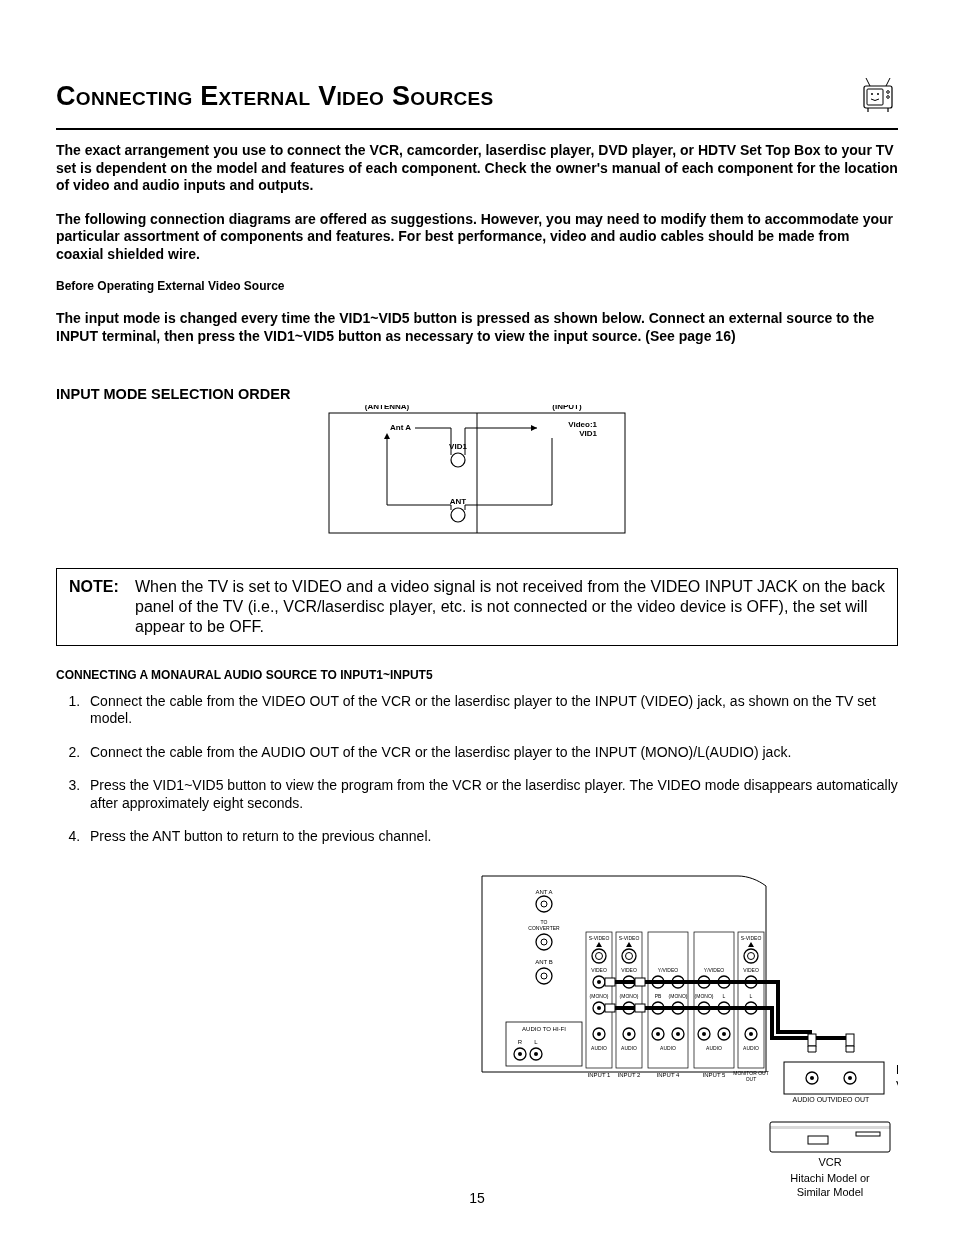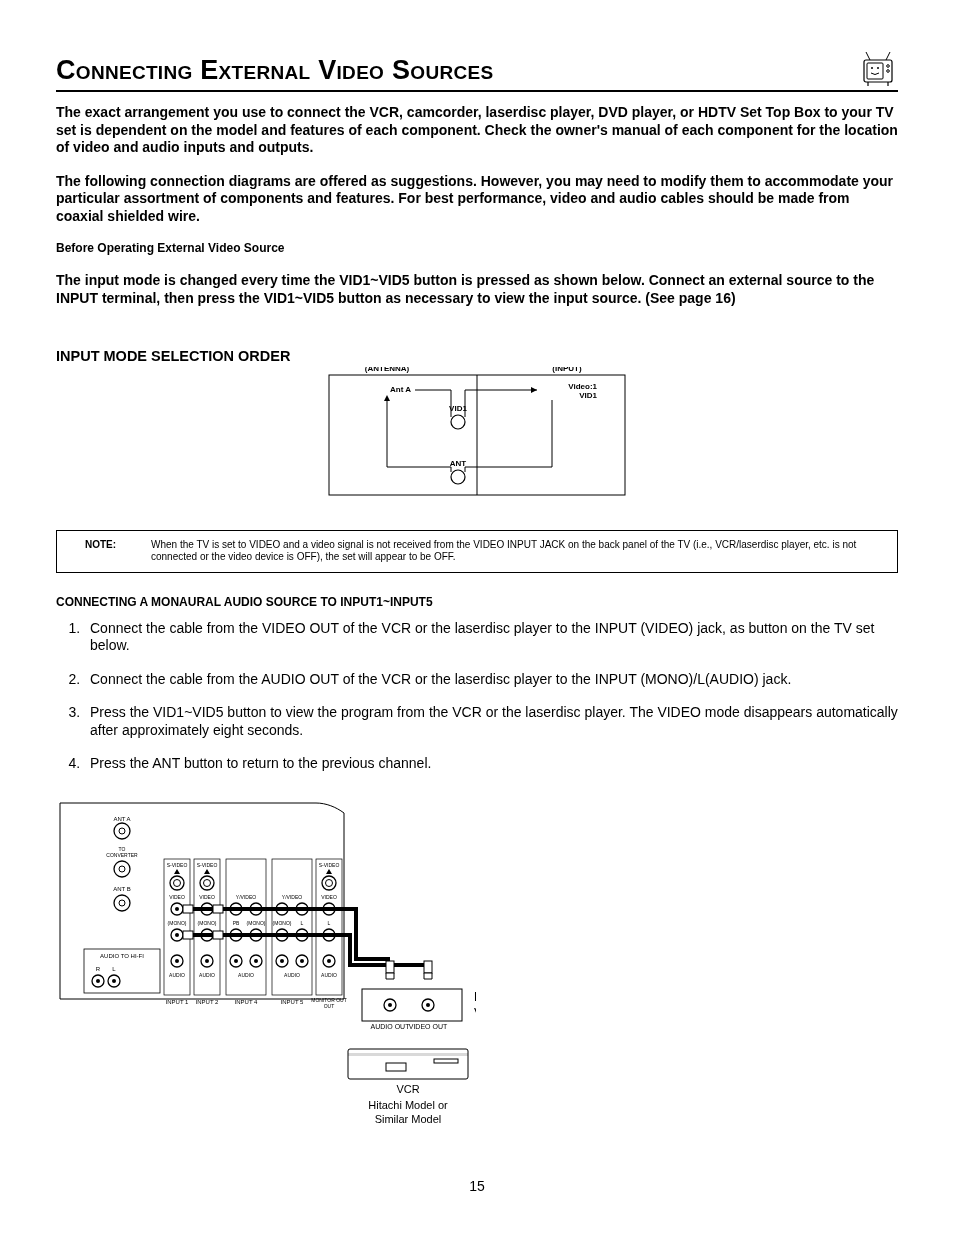--- a/index.html
+++ b/index.html
@@ -14,22 +14,23 @@
     color: #000;
     line-height: 1.25;
     position: relative;
     background: #fff;
   }
   .header-row {
     display: flex;
     align-items: flex-end;
     justify-content: space-between;
     border-bottom: 2px solid #000;
-    padding-bottom: 2px;
+    padding-bottom: 14px;
     margin-bottom: 12px;
+    margin-top: 26px;
   }
   h1 {
     font-size: 27px;
     font-weight: bold;
     margin: 0;
     letter-spacing: 0.3px;
     font-variant: small-caps;
   }
   .para { margin: 0 0 16px 0; font-weight: bold; }
   .bold-sub { font-weight: bold; font-size: 12px; margin: 0; }
@@ -38,37 +39,37 @@
     font-size: 14.5px;
     text-align: left;
     margin-top: 40px;
   }
   .input-diagram {
     width: 300px;
     margin: 2px auto 28px auto;
   }
   .note-box {
     border: 1px solid #000;
-    padding: 8px 28px;
+    padding: 8px 12px;
     margin: 6px 0 18px 0;
-    font-size: 10px;
+    font-size: 16px;
     display: flex;
   }
   .note-box .nlabel { font-weight: bold; min-width: 66px; }
   .note-box .ntext { flex: 1; }
   .steps { padding-left: 28px; margin: 10px 0 0 0; }
   .steps li { padding-left: 6px; margin-bottom: 16px; }
   .wiring-wrap {
     display: flex;
-    justify-content: flex-start;
+    justify-content: flex-end;
     margin-top: 26px;
   }
   .page-num {
     position: absolute;
-    bottom: 40px;
+    bottom: 28px;
     left: 0; right: 0;
     text-align: center;
     font-size: 14px;
   }
   .tv-icon { width: 40px; height: 40px; }
   text { font-family: Arial, Helvetica, sans-serif; }
 </style>
 </head>
 <body>
 
@@ -134,21 +135,21 @@
   </svg>
 </div>
 
 <div class="note-box">
   <div class="nlabel">NOTE:</div>
   <div class="ntext">When the TV is set to VIDEO and a video signal is not received from the VIDEO INPUT JACK on the back panel of the TV (i.e., VCR/laserdisc player, etc. is not connected or the video device is OFF), the set will appear to be OFF.</div>
 </div>
 
 <p class="bold-sub" style="margin-top:22px">CONNECTING A MONAURAL AUDIO SOURCE TO INPUT1~INPUT5</p>
 <ol class="steps">
-  <li>Connect the cable from the VIDEO OUT of the VCR or the laserdisc player to the INPUT (VIDEO) jack, as button on the TV set below.</li>
+  <li>Connect the cable from the VIDEO OUT of the VCR or the laserdisc player to the INPUT (VIDEO) jack, as shown on the TV set model.</li>
   <li>Connect the cable from the AUDIO OUT of the VCR or the laserdisc player to the INPUT (MONO)/L(AUDIO) jack.</li>
   <li>Press the VID1~VID5 button to view the program from the VCR or the laserdisc player.  The VIDEO mode disappears automatically after approximately eight seconds.</li>
   <li>Press the ANT button to return to the previous channel.</li>
 </ol>
 
 <div class="wiring-wrap">
 <svg viewBox="0 0 420 360" width="420" height="360">
 
   <path d="M 4 4 L 260 4 C 270 4 280 8 288 14 L 288 200 L 4 200 Z" fill="none" stroke="#000" stroke-width="1"></path>
 

